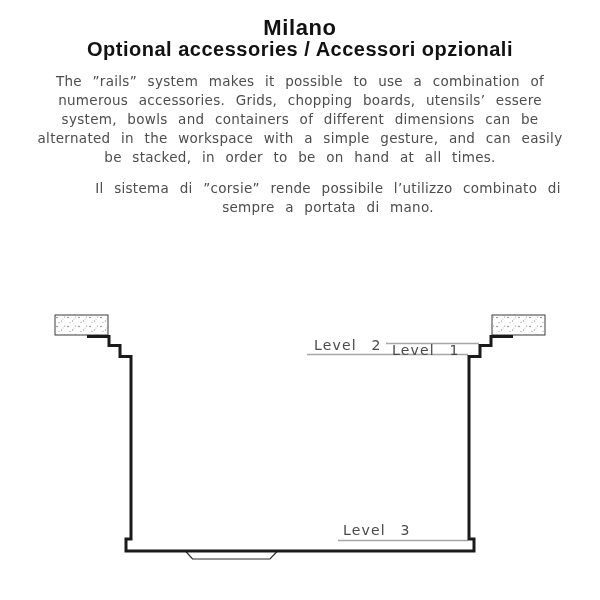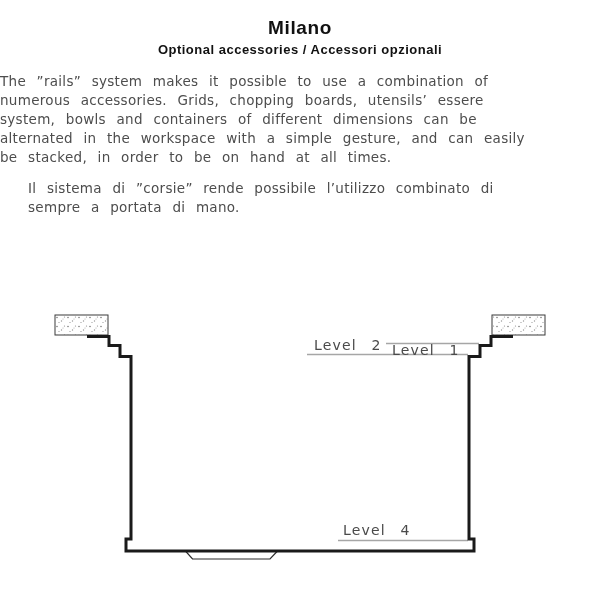--- a/index.html
+++ b/index.html
@@ -12,50 +12,51 @@
     font-family: "DejaVu Sans", sans-serif;
   }
   .title {
     position: absolute;
     top: 18px;
     left: 0;
     width: 600px;
     text-align: center;
     font-family: "Liberation Sans", sans-serif;
     font-weight: bold;
-    font-size: 19px;
+    font-size: 22px;
     line-height: 20px;
     letter-spacing: 0.6px;
     color: #111111;
   }
   .subtitle {
     position: absolute;
     top: 39px;
     left: 0;
     width: 600px;
     text-align: center;
     font-family: "Liberation Sans", sans-serif;
     font-weight: bold;
-    font-size: 13px;
+    font-size: 20px;
     line-height: 21px;
     letter-spacing: 0.5px;
     color: #111111;
   }
   .para {
     position: absolute;
     left: 0;
     width: 600px;
     color: #4d4d4d;
     font-size: 13.5px;
     letter-spacing: 0.3px;
     word-spacing: 6px;
   }
   .para .tline {
     height: 19px;
     line-height: 19px;
+    text-align: center;
     white-space: nowrap;
   }
   .para-en { top: 72px; }
   .para-it { top: 179px; margin-left: 28px; }
   .diagram { position: absolute; top: 0; left: 0; width: 600px; height: 600px; }
   .diagram svg { position: absolute; top: 0; left: 0; }
   .lvl-label {
     position: absolute;
     color: #4a4a4a;
     font-size: 14px;
@@ -111,16 +112,16 @@
 
       <path d="M 185 550.5 L 192.5 559 L 270 559 L 278 550.5" fill="none" stroke-width="1.2" stroke="#2a2a2a"></path>
 
       <path d="M 87 336.5 L 109 336.5 L 109 345.5 L 120 345.5 L 120 356.5 L 131 356.5
                L 131 539 L 126 539 L 126 551 L 474 551 L 474 539 L 469 539 L 469 356.5
                L 480 356.5 L 480 345.5 L 491 345.5 L 491 336.5 L 513 336.5" fill="none" stroke-width="3" stroke-linejoin="miter" stroke="#1a1a1a"></path>
     </svg>
 
     <div class="lvl-label lvl1">Level 1</div>
     <div class="lvl-label lvl2">Level 2</div>
-    <div class="lvl-label lvl3">Level 4</div>
+    <div class="lvl-label lvl3">Level 3</div>
   </div>
 
 </div>
 
 </body></html>

